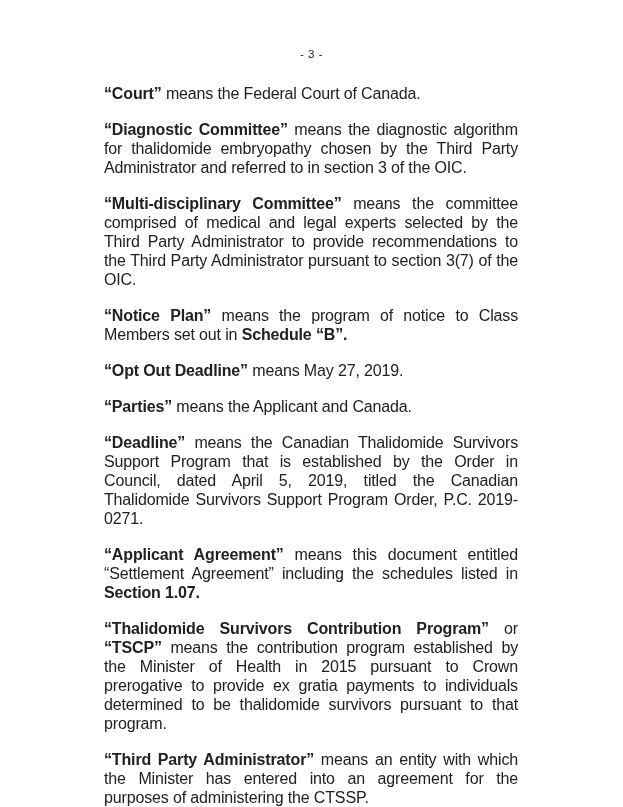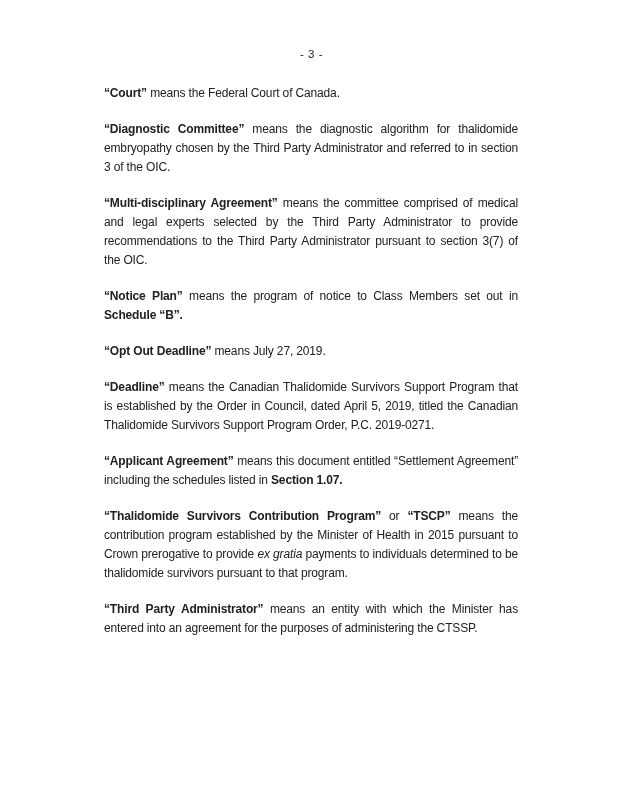--- a/index.html
+++ b/index.html
@@ -23,39 +23,40 @@
     font-size: 11.5px;
     line-height: 19px;
     letter-spacing: 0.5px;
   }
   .content {
     width: 414px;
     margin: 20px 0 0 104px;
   }
   .def {
     margin: 0 0 17px 0;
-    font-size: 12px;
+    font-size: 16px;
     line-height: 19px;
     letter-spacing: -0.15px;
     text-align: justify;
   }
   .def:last-child { margin-bottom: 16px; }
   .seg-bold    { font-weight: 700; }
   .seg-regular { font-weight: 400; }
-  .seg-italic  { font-style: italic; font-weight: 400; margin-top: 19px; }
+  .seg-italic  { font-weight: 400; margin-top: 19px; }
 </style>
 </head>
 <body>
 
 <div class="page" style="background: rgb(255, 255, 255); color: rgb(33, 33, 33);">
   <div class="page-number">- 3 -</div>
   <main class="content">
       <p class="def"><span class="seg-bold">“Court”</span><span class="seg-regular"> means the Federal Court of Canada.</span></p>
       <p class="def"><span class="seg-bold">“Diagnostic Committee”</span><span class="seg-regular"> means the diagnostic algorithm for thalidomide embryopathy chosen by the Third Party Administrator and referred to in section 3 of the OIC.</span></p>
-      <p class="def"><span class="seg-bold">“Multi-disciplinary Agreement”</span><span class="seg-regular"> means the committee comprised of medical and legal experts selected by the Third Party Administrator to provide recommendations to the Third Party Administrator pursuant to section 3(7) of the OIC.</span></p>
+      <p class="def"><span class="seg-bold">“Multi-disciplinary Committee”</span><span class="seg-regular"> means the committee comprised of medical and legal experts selected by the Third Party Administrator to provide recommendations to the Third Party Administrator pursuant to section 3(7) of the OIC.</span></p>
       <p class="def"><span class="seg-bold">“Notice Plan”</span><span class="seg-regular"> means the program of notice to Class Members set out in </span><span class="seg-bold">Schedule “B”.</span></p>
-      <p class="def"><span class="seg-bold">“Opt Out Deadline”</span><span class="seg-regular"> means July 27, 2019.</span></p>
+      <p class="def"><span class="seg-bold">“Opt Out Deadline”</span><span class="seg-regular"> means May 27, 2019.</span></p>
+      <p class="def"><span class="seg-bold">“Parties”</span><span class="seg-regular"> means the Applicant and Canada.</span></p>
       <p class="def"><span class="seg-bold">“Deadline”</span><span class="seg-regular"> means the Canadian Thalidomide Survivors Support Program that is established by the Order in Council, dated April 5, 2019, titled the Canadian Thalidomide Survivors Support Program Order, P.C. 2019-0271.</span></p>
       <p class="def"><span class="seg-bold">“Applicant Agreement”</span><span class="seg-regular"> means this document entitled “Settlement Agreement” including the schedules listed in </span><span class="seg-bold">Section 1.07.</span></p>
       <p class="def"><span class="seg-bold">“Thalidomide Survivors Contribution Program”</span><span class="seg-regular"> or </span><span class="seg-bold">“TSCP”</span><span class="seg-regular"> means the contribution program established by the Minister of Health in 2015 pursuant to Crown prerogative to provide </span><span class="seg-italic">ex gratia</span><span class="seg-regular"> payments to individuals determined to be thalidomide survivors pursuant to that program.</span></p>
       <p class="def"><span class="seg-bold">“Third Party Administrator”</span><span class="seg-regular"> means an entity with which the Minister has entered into an agreement for the purposes of administering the CTSSP.</span></p>
     </main>
 </div>
 
 </body></html>

